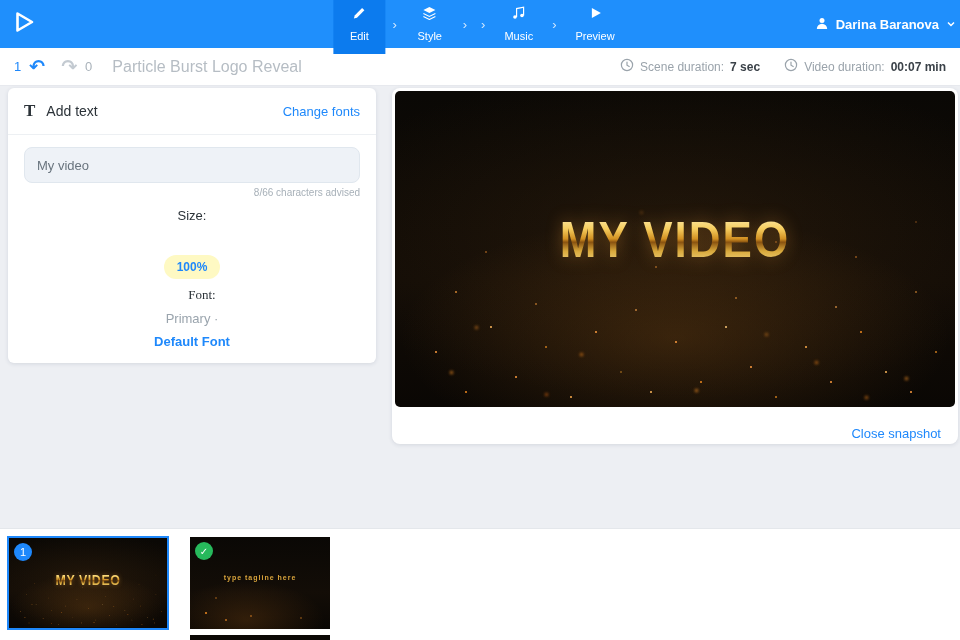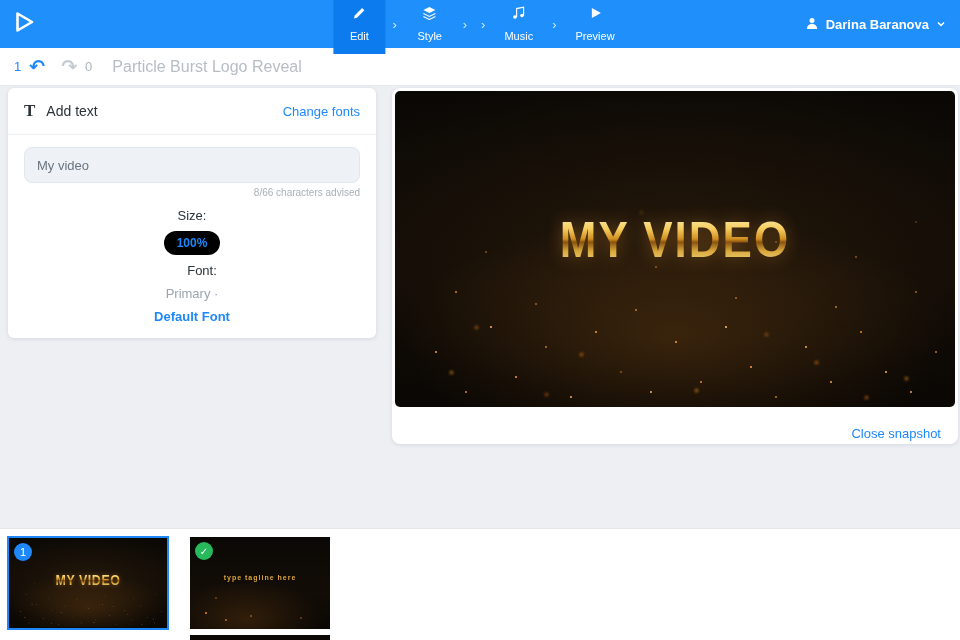--- a/index.html
+++ b/index.html
@@ -11,21 +11,21 @@
   .topbar { position:relative; height:48px; background:var(--topbar); display:flex; align-items:center; }
   .logo { width:48px; height:48px; display:flex; align-items:center; justify-content:center; cursor:pointer; }
   .nav-tabs { position:absolute; left:50%; top:0; height:48px; transform:translateX(-50%);
     display:flex; align-items:center; }
   .tab { height:60px; min-width:52px; padding:0 12px; display:flex; flex-direction:column;
     align-items:center; justify-content:center; gap:10px; color:#fff; cursor:pointer; }
   .tab.active { background:var(--topbar-active); }
   .tab-icon { height:14px; display:flex; align-items:center; }
   .tab-label { font-size:11px; }
   .chev { color:rgba(255,255,255,.8); font-size:13px; margin:0 7px; }
-  .user-menu { position:absolute; right:14px; top:0; height:48px; display:flex; align-items:center;
+  .user-menu { position:absolute; right:4px; top:0; height:48px; display:flex; align-items:center;
     gap:7px; color:#fff; font-size:13px; font-weight:600; cursor:pointer; }
 
   
   .toolbar { height:38px; background:#fff; border-bottom:1px solid #e7e9ee; display:flex;
     align-items:center; padding:0 14px; }
   .undo-num { color:var(--accent); font-size:13px; margin-right:8px; }
   .icon-btn { background:none; border:none; font-size:19px; line-height:1; cursor:pointer; font-family:inherit; }
   .undo-btn { color:var(--accent); font-weight:bold; }
   .redo-btn { color:#c3cad1; font-weight:bold; margin-left:16px; }
   .redo-num { color:#aab3bb; font-size:13px; margin-left:8px; }
@@ -40,23 +40,23 @@
   .panel-header { display:flex; align-items:center; padding:13px 16px; border-bottom:1px solid #edf0f3; }
   .t-icon { font-family:"Liberation Serif","DejaVu Serif",serif; font-weight:bold; font-size:17px;
     color:#2b3238; margin-right:11px; }
   .panel-title { font-size:14px; color:#2b3238; }
   .change-fonts { margin-left:auto; color:var(--accent); font-size:13px; cursor:pointer; }
   .panel-body { padding:12px 16px 14px; }
   .text-input { width:100%; height:36px; background:#eef2f7; border:1px solid #e0e7ee; border-radius:8px;
     padding:0 12px; font-size:13px; color:#69747e; font-family:inherit; outline:none; }
   .chars-hint { text-align:right; font-size:10px; color:#a7b0b8; margin-top:4px; }
   .controls-row { display:flex; align-items:center; margin-top:10px; font-size:13px; color:#2b3238; gap:8px;flex-direction:column; }
-  .size-pill { background:#000000; color:var(--accent); font-weight:bold; font-size:12px;
-    border-radius:14px; padding:5px 13px; border:none; cursor:pointer; font-family:inherit; }
-  .font-label { margin-left:20px; }
+  .size-pill { background:#fef9c3; color:var(--accent); font-weight:bold; font-size:12px;
+    border-radius:14px; padding:5px 13px; border:none; cursor:pointer; font-family:inherit;margin-top:24px; }
+  .font-label { margin-left:20px;font-family:Liberation Serif, serif; }
   .font-muted { color:#9aa4ad; }
   .font-link { color:var(--accent); font-weight:bold; font-size:13px; cursor:pointer; }
 
   
   .preview-card { position:absolute; left:392px; top:88px; width:566px; background:#fff;
     border-radius:8px; box-shadow:0 1px 4px rgba(30,50,80,.12); padding:3px; }
   .video-wrap { width:560px; height:316px; border-radius:5px; overflow:hidden; position:relative; }
   .preview-footer { height:34px; display:flex; align-items:flex-end; justify-content:flex-end; padding:0 14px; }
   .close-snapshot { color:var(--accent); font-size:13px; cursor:pointer; }
 
@@ -191,20 +191,42 @@
   <span class="undo-num">1</span>
   <button class="icon-btn undo-btn">
     <span>↶</span>
   </button>
   <button class="icon-btn redo-btn">
     <span>↷</span>
   </button>
   <span class="redo-num">0</span>
   <span class="project-title">Particle Burst Logo Reveal</span>
 
+  <div class="toolbar-right">
+    <div class="duration">
+      <span>
+        <svg width="14" height="14" viewBox="0 0 14 14">
+            <circle cx="7" cy="7" r="5.6" stroke="#9aa3ab" stroke-width="1.2" fill="none"></circle>
+            <path d="M7 4v3.2l2.2 1.3" stroke="#9aa3ab" stroke-width="1.2" fill="none" stroke-linecap="round"></path>
+          </svg>
+      </span>
+      <span>Scene duration:</span>
+      <b>7 sec</b>
+    </div>
+    <div class="duration">
+      <span>
+        <svg width="14" height="14" viewBox="0 0 14 14">
+            <circle cx="7" cy="7" r="5.6" stroke="#9aa3ab" stroke-width="1.2" fill="none"></circle>
+            <path d="M7 4v3.2l2.2 1.3" stroke="#9aa3ab" stroke-width="1.2" fill="none" stroke-linecap="round"></path>
+          </svg>
+      </span>
+      <span>Video duration:</span>
+      <b>00:07 min</b>
+    </div>
+  </div>
 </div>
 
 <section class="text-panel">
   <div class="panel-header">
     <span class="t-icon">T</span>
     <span class="panel-title">Add text</span>
     <span class="change-fonts">Change fonts</span>
   </div>
   <div class="panel-body">
     <input class="text-input" type="text" value="My video" style="">

